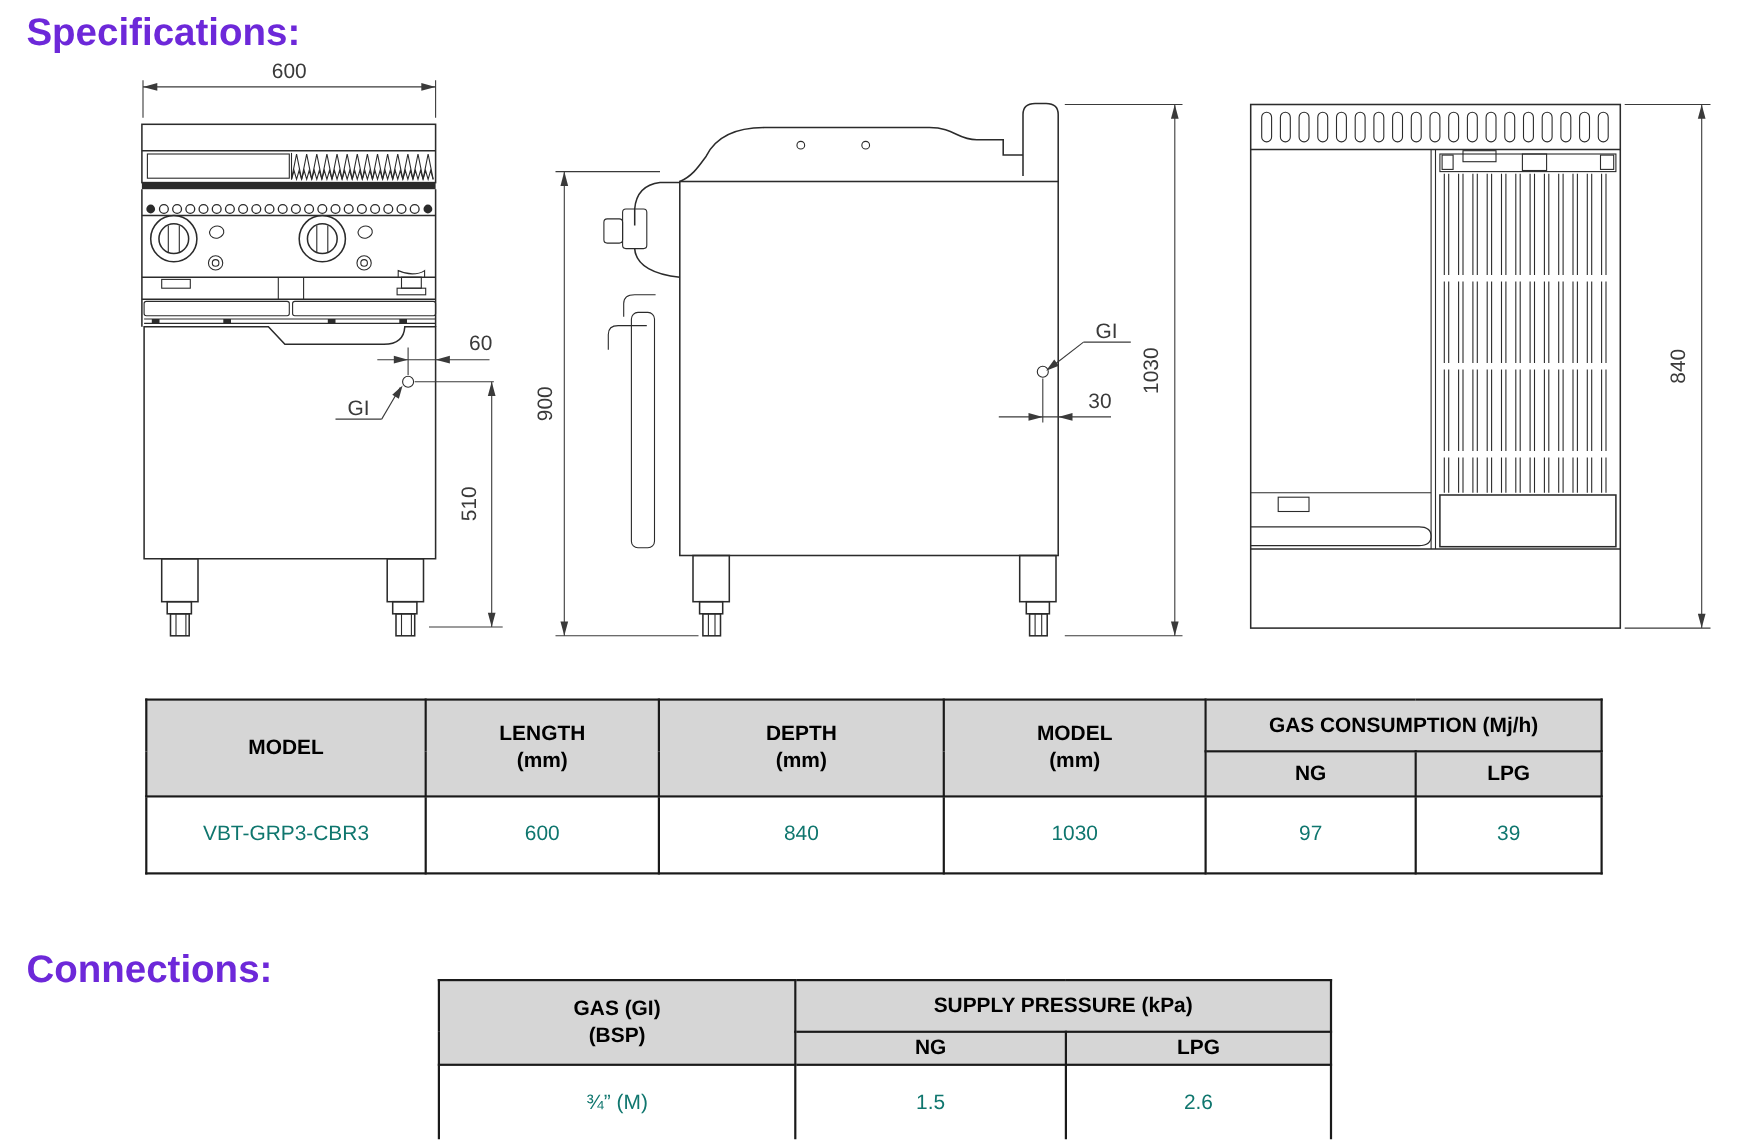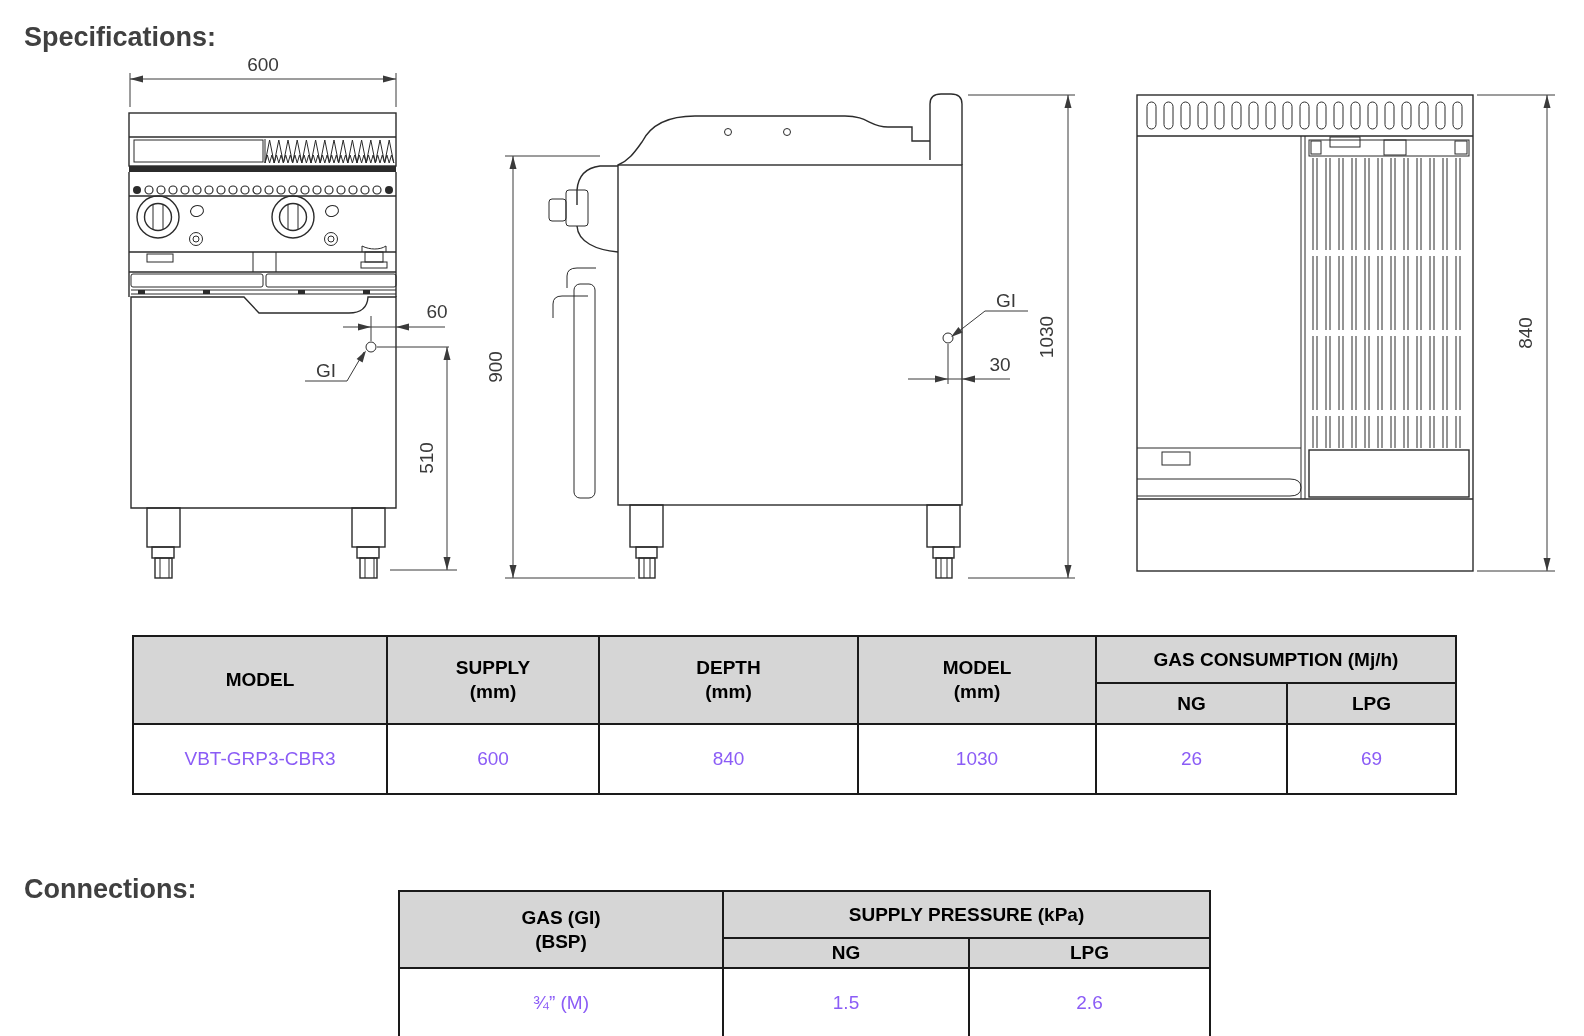--- a/index.html
+++ b/index.html
@@ -1,37 +1,37 @@
 <!DOCTYPE html>
 <html><head>
 <meta charset="utf-8">
 <style>
   html,body{margin:0;padding:0;background:#ffffff;}
   #page{position:relative;width:1584px;height:1036px;background:#fff;
         font-family:"Liberation Sans",sans-serif;color:#000;overflow:hidden;}
-  .heading{position:absolute;left:24px;font-size:27px;font-weight:bold;color:#404040;margin-top:12px;}
+  .heading{position:absolute;left:24px;font-size:35px;font-weight:bold;color:#6d28d9;}
   #spec-heading{top:10px;}
   #conn-heading{top:862px;}
 
   svg#drawings{position:absolute;left:0;top:0;}
   svg .ln{stroke:#2b2b2b;fill:none;stroke-width:1.4;}
   svg .thin{stroke:#2b2b2b;fill:none;stroke-width:1;}
   svg .dim{stroke:#3a3a3a;fill:none;stroke-width:1;}
   svg .ar{fill:#3a3a3a;stroke:none;}
   svg .fl{fill:#2b2b2b;stroke:none;}
   svg .h{fill:#fff;stroke:#2b2b2b;stroke-width:1.2;}
   svg .f{fill:#2b2b2b;stroke:none;}
   svg text{font-family:"Liberation Sans",sans-serif;font-size:19px;fill:#3a3a3a;}
   svg .brk{stroke:#ffffff;stroke-width:6;fill:none;}
 
   table.tbl{position:absolute;border-collapse:collapse;table-layout:fixed;background:#fff;}
   table.tbl th, table.tbl td{border:2px solid #1a1a1a;text-align:center;
         vertical-align:middle;padding:0 4px;overflow:hidden;}
   table.tbl th{background:#d6d6d6;font-weight:bold;font-size:19px;line-height:1.25;color:#000;}
-  table.tbl td{font-size:19px;color:#8b5cf6;}
+  table.tbl td{font-size:19px;color:#0f766e;}
   #spec-table{left:132px;top:635px;width:1323px;}
   #conn-table{left:398px;top:890px;width:811px;}
 </style>
 </head>
 <body>
 
 <div id="page">
 
   <div class="heading" id="spec-heading">Specifications:</div>
   <div class="heading" id="conn-heading">Connections:</div>
@@ -278,21 +278,21 @@
       <col style="width:238px">
         <col style="width:191px">
         <col style="width:169px">
     </colgroup>
     <tbody>
         <tr style="height:47px">
       <th rowspan="2">
         <div>MODEL</div>
       </th>
       <th rowspan="2">
-        <div>SUPPLY</div>
+        <div>LENGTH</div>
         <div>(mm)</div>
       </th>
       <th rowspan="2">
         <div>DEPTH</div>
         <div>(mm)</div>
       </th>
       <th rowspan="2">
         <div>MODEL</div>
         <div>(mm)</div>
       </th>
@@ -302,22 +302,22 @@
     </tr>
     <tr style="height:41px">
       <th>NG</th>
       <th>LPG</th>
     </tr>
     <tr style="height:70px">
       <td>VBT-GRP3-CBR3</td>
       <td>600</td>
       <td>840</td>
       <td>1030</td>
-      <td>26</td>
-      <td>69</td>
+      <td>97</td>
+      <td>39</td>
     </tr>
   </tbody>
     </table>
 
   <table class="tbl" id="conn-table">
     <colgroup>
       <col style="width:324px">
         <col style="width:246px">
         <col style="width:241px">
     </colgroup>

